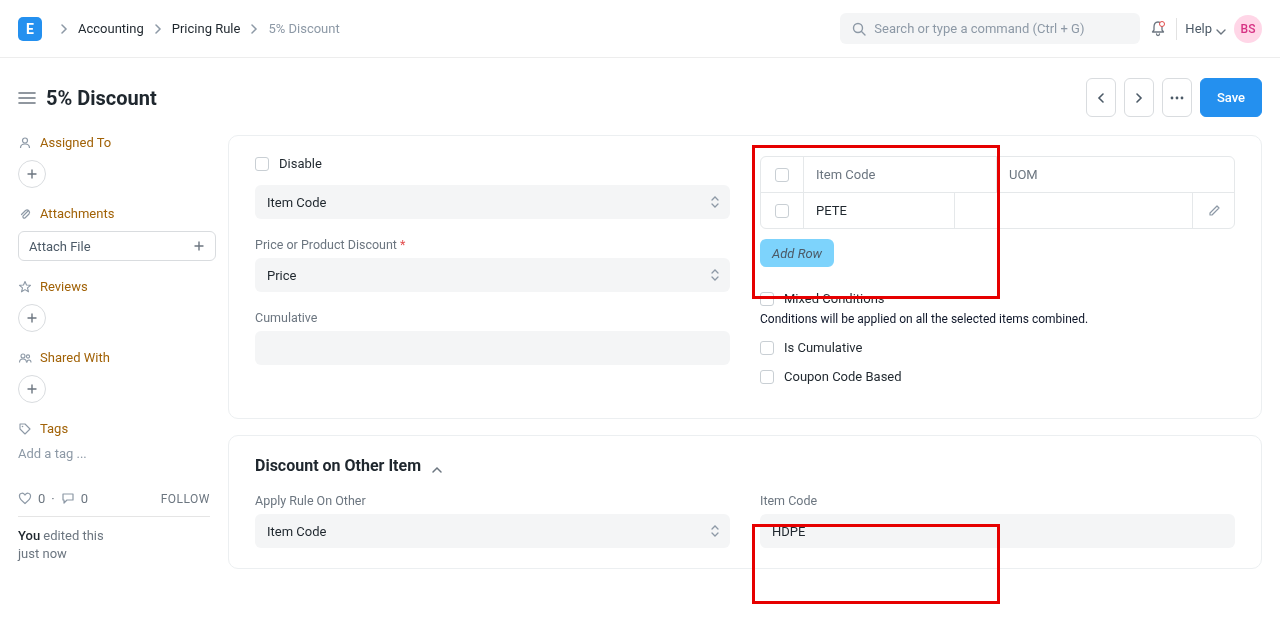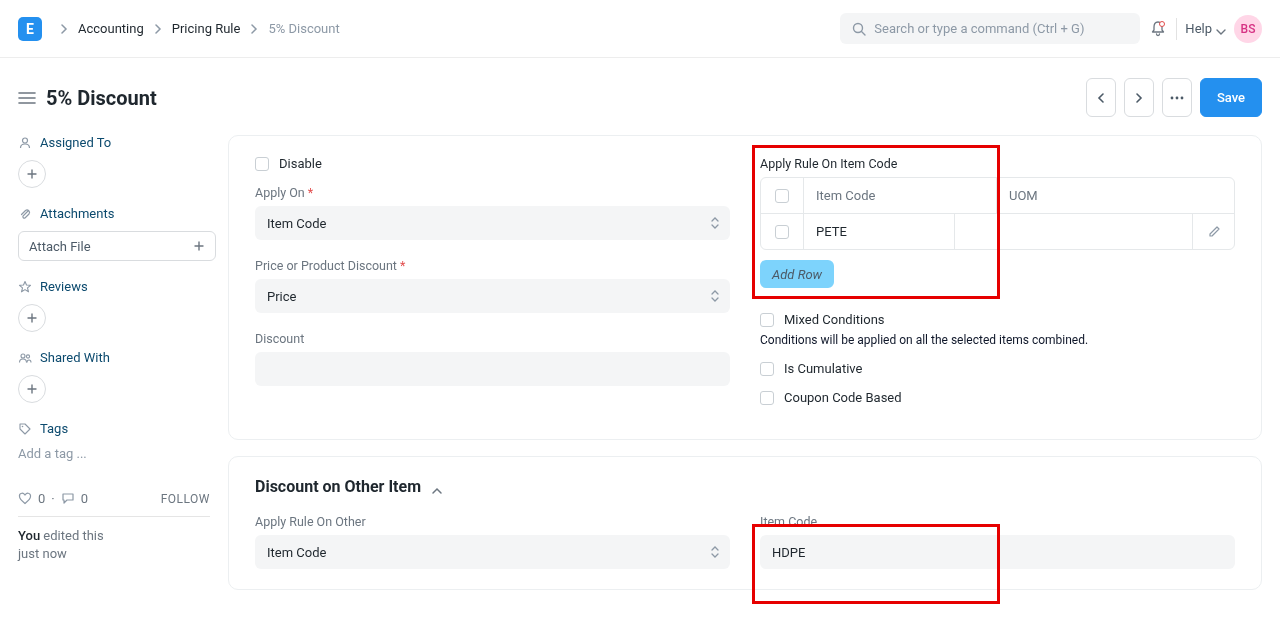--- a/index.html
+++ b/index.html
@@ -20,21 +20,21 @@
 .hamburger { width: 18px; color: #6c7680; }
 .page-title { font-size: 20px; font-weight: 700; }
 .title-right { margin-left: auto; display: flex; align-items: center; gap: 8px; }
 .btn { height: 39px; border: 1px solid #d9dcdf; background: #fff; border-radius: 6px; display: flex; align-items: center; justify-content: center; padding: 0 8px; color: #4c5a67; cursor: pointer; font-size: 13px; }
 .btn.square { width: 30px; padding: 0; }
 .btn.primary { background: #2490ef; border-color: #2490ef; color: #fff; font-weight: 500; padding: 0 16px; }
 
 .main-area { display: flex; width: 100%; }
 .sidebar { width: 228px; padding: 0 18px 18px 18px; font-size: 13px; color: #6c7680; }
 .side-section { margin-bottom: 18px; }
-.side-heading { display: flex; align-items: center; gap: 8px; margin-bottom: 10px; color: #0c4a6e; }
+.side-heading { display: flex; align-items: center; gap: 8px; margin-bottom: 10px; color: #a16207; }
 .add-circle { width: 28px; height: 28px; border: 1px solid #d9dcdf; background: #fff; border-radius: 50%; display: flex; align-items: center; justify-content: center; color: #6c7680; cursor: pointer; }
 .attach-btn { width: 198px; height: 30px; border: 1px solid #d9dcdf; background: #fff; border-radius: 6px; display: flex; align-items: center; justify-content: space-between; padding: 0 10px; color: #4c5a67; cursor: pointer; }
 .side-footer { margin-top: 30px; }
 .likes-row { display: flex; align-items: center; gap: 6px; color: #6c7680; margin-bottom: 10px; }
 .follow { margin-left: auto; font-size: 12px; letter-spacing: 0.5px; }
 .hr { height: 1px; background: #e5e5e5; margin: 10px 0; }
 .edited { color: #6c7680; line-height: 1.4; }
 .edited .you { color: #1f272e; font-weight: 500; }
 .tag-add { color: #8d99a6; }
 
@@ -271,21 +271,20 @@
 
   <div class="content">
     <div class="card">
       <div class="cols">
         <div class="col">
           <div class="chk-row">
             <span class="chk"></span>
             <span>Disable</span>
           </div>
           <div class="field">
-            <span class="field-label req">Apply On</span>
             <div class="select-input">
               <span>Item Code</span>
               <span class="select-caret">
                 <svg width="10" height="14" viewBox="0 0 10 14">
                     <path d="M2 5 L5 2 L8 5" stroke="#8d99a6" stroke-width="1.3" fill="none" stroke-linecap="round"></path>
                     <path d="M2 9 L5 12 L8 9" stroke="#8d99a6" stroke-width="1.3" fill="none" stroke-linecap="round"></path>
                   </svg>
               </span>
             </div>
           </div>
@@ -295,29 +294,28 @@
               <span>Price</span>
               <span class="select-caret">
                 <svg width="10" height="14" viewBox="0 0 10 14">
                     <path d="M2 5 L5 2 L8 5" stroke="#8d99a6" stroke-width="1.3" fill="none" stroke-linecap="round"></path>
                     <path d="M2 9 L5 12 L8 9" stroke="#8d99a6" stroke-width="1.3" fill="none" stroke-linecap="round"></path>
                   </svg>
               </span>
             </div>
           </div>
           <div class="field">
-            <span class="field-label">Discount</span>
+            <span class="field-label">Cumulative</span>
             <div class="text-input">
               <span></span>
             </div>
           </div>
         </div>
         <div class="col">
           <div class="field" style="margin-bottom:10px">
-            <span class="field-label" style="color:#1f272e">Apply Rule On Item Code</span>
             <div class="grid">
               <div class="grid-row head">
                 <div class="cell cell-chk">
                     <span class="chk"></span>
                   </div>
                 <div class="cell cell-main">Item Code</div>
                 <div class="cell cell-right">UOM</div>
               </div>
               <div class="grid-row">
                 <div class="cell cell-chk">

